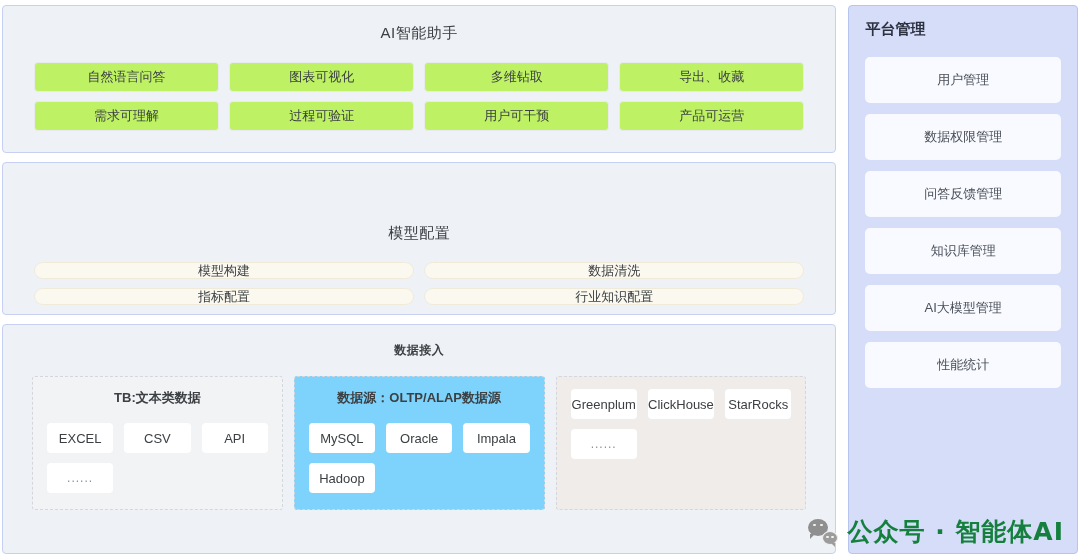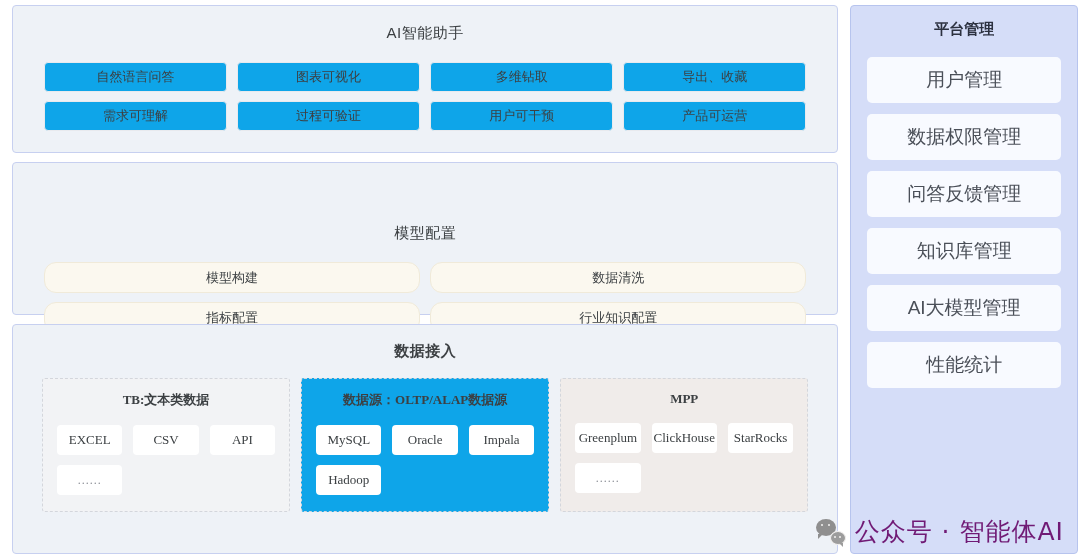--- a/index.html
+++ b/index.html
@@ -11,21 +11,21 @@
     font-family: "Liberation Sans", "DejaVu Sans", sans-serif;
     overflow: hidden;
   }
 
   #app {
     position: relative;
     width: 1080px;
     height: 558px;
     display: flex;
     gap: 12px;
-    padding: 5px 2px 4px 12px;
+    padding: 5px 2px 4px 2px;
   }
 
   
   .left-col {
     width: 836px;
     display: flex;
     flex-direction: column;
     gap: 9px;
   }
 
@@ -48,21 +48,21 @@
   .panel-assistant .panel-title { font-size: 15px; font-weight: 400; }
 
   .grid4 {
     display: grid;
     grid-template-columns: repeat(4, 1fr);
     gap: 10px;
     padding: 0 31px;
     margin-top: 19px;
   }
   .chip {
-    background: #0ea5e9;
+    background: #bef264;
     border: 1px solid #e8eaee;
     border-radius: 4px;
     height: 30px;
     display: flex;
     align-items: center;
     justify-content: center;
     font-size: 13px;
     color: #3c4043;
   }
   .grid4 .chip + .chip { }
@@ -76,48 +76,47 @@
     display: grid;
     grid-template-columns: repeat(2, 1fr);
     gap: 10px;
     padding: 0 31px;
     margin-top: 19px;
   }
   .chip-cream {
     background: #fbf8ef;
     border: 1px solid #f0ead9;
     border-radius: 12px;
-    height: 31px;
+    height: 17px;
     display: flex;
     align-items: center;
     justify-content: center;
     font-size: 13px;
     color: #3c4043;
   }
   .grid2.row2 { margin-top: 9px; }
 
   
   .panel-data { flex: 1; padding: 17px 0 0 0; }
-  .panel-data .panel-title { font-size: 15px; font-weight: 700; }
+  .panel-data .panel-title { font-size: 12px; font-weight: 700; }
 
   .source-row {
     display: grid;
     grid-template-columns: repeat(3, 1fr);
     gap: 11px;
     padding: 0 29px;
     margin-top: 17px;
-    font-family: Liberation Serif, serif;
   }
   .source-box {
     border: 1px dashed #d3d6dc;
     border-radius: 3px;
     padding: 12px 14px 16px 14px;
   }
   .source-box.tb  { background: #f2f3f5; }
-  .source-box.ds  { background: #0ea5e9; }
+  .source-box.ds  { background: #7dd3fc; }
   .source-box.mpp { background: #f0ecea; }
 
   .source-title {
     text-align: center;
     font-size: 13px;
     font-weight: 700;
     color: #3c4043;
     margin-bottom: 16px;
   }
   .source-grid {
@@ -141,40 +140,39 @@
   .sidebar {
     width: 230px;
     background: #d5ddf8;
     border: 1px solid #b7c4ee;
     border-radius: 4px;
     padding: 14px 16px 10px 16px;
     display: flex;
     flex-direction: column;
   }
   .sidebar-title {
-    text-align: center;
     font-size: 15px;
     font-weight: 700;
     color: #2c3140;
     margin-bottom: 18px;
   }
   .sidebar-list {
     display: flex;
     flex-direction: column;
     gap: 11px;
     flex: 1;
   }
   .side-item {
     background: #f8faff;
     border-radius: 5px;
     height: 46px;
     display: flex;
     align-items: center;
     justify-content: center;
-    font-size: 19px;
+    font-size: 13px;
     color: #4a4f58;
   }
 
   
   .watermark {
     position: absolute;
     right: 16px;
     bottom: 10px;
     display: flex;
     align-items: center;
@@ -202,24 +200,25 @@
   }
   .wm-bubble-b::after {
     content: ""; position: absolute; right: 2px; bottom: -3px;
     width: 0; height: 0;
     border-right: 4px solid #9c9c9c;
     border-bottom: 4px solid transparent;
   }
   .wm-dot { position: absolute; width: 2.6px; height: 2.6px; border-radius: 50%; background: #f3f2f1; }
   .wm-text {
     font-size: 25px;
-    color: #701a75;
+    color: #15803d;
     letter-spacing: 1px;
     white-space: nowrap;
     font-family: "DejaVu Sans", "Liberation Sans", sans-serif;
+    font-weight: bold;
   }
 </style>
 </head>
 <body>
 
 <div id="app">
 
   <div class="left-col">
 
     <section class="panel panel-assistant">
@@ -273,21 +272,20 @@
           <div class="source-title">数据源：OLTP/ALAP数据源</div>
           <div class="source-grid">
             <div class="src-chip">MySQL</div>
             <div class="src-chip">Oracle</div>
             <div class="src-chip">Impala</div>
             <div class="src-chip">Hadoop</div>
           </div>
         </div>
 
         <div class="source-box mpp">
-          <div class="source-title">MPP</div>
           <div class="source-grid">
             <div class="src-chip">Greenplum</div>
             <div class="src-chip">ClickHouse</div>
             <div class="src-chip">StarRocks</div>
             <div class="src-chip dots">......</div>
           </div>
         </div>
 
       </div>
     </section>

